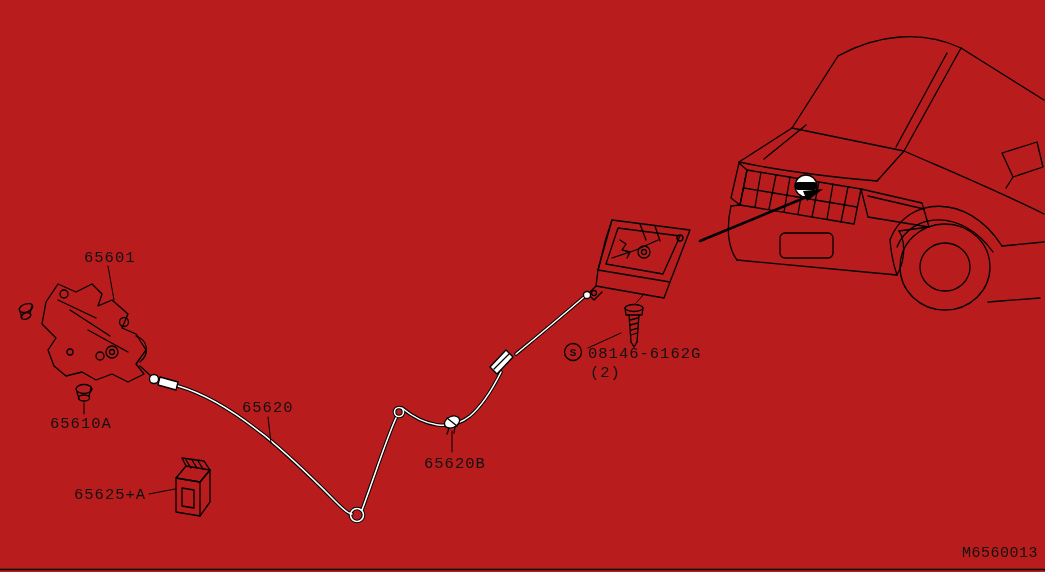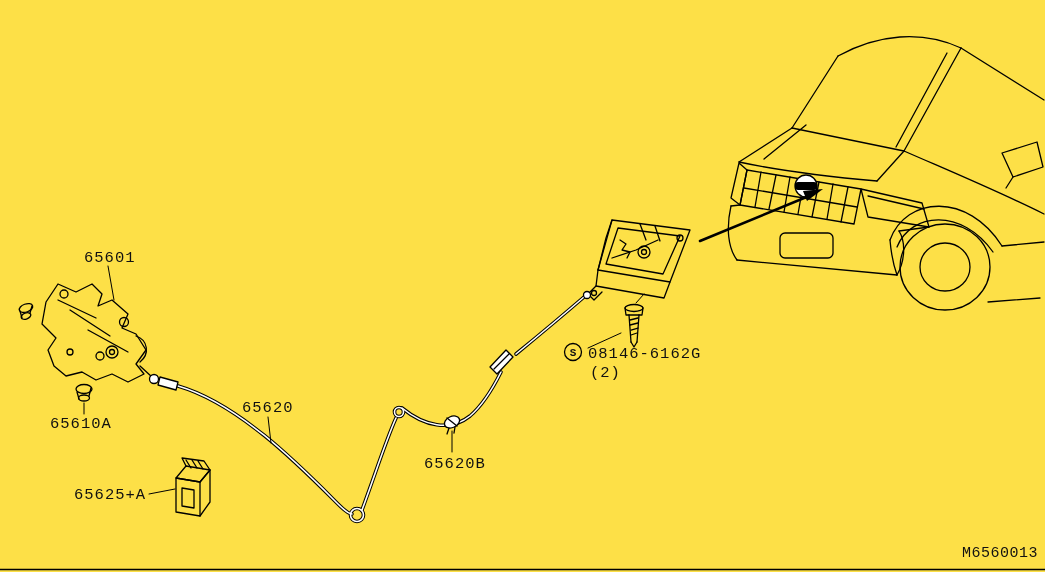--- a/index.html
+++ b/index.html
@@ -1,20 +1,20 @@
 <!DOCTYPE html>
 <html><head>
 <meta charset="utf-8">
 <title>Hood Lock Control Parts Diagram</title>
 <style>
   html,body{margin:0;padding:0;background:#ffffff;}
   .stage{
     position:relative;
     width:1045px;height:572px;
-    background:#fde047;
+    background:#b91c1c;
     overflow:hidden;
     font-family:"Liberation Mono","DejaVu Sans Mono",monospace;
   }
   svg{display:block;}
   .lines path, .lines circle, .lines ellipse, .lines rect, .lines polygon{
     vector-effect:non-scaling-stroke;
   }
   .lbl{
     fill:#111111;
     stroke:none;

